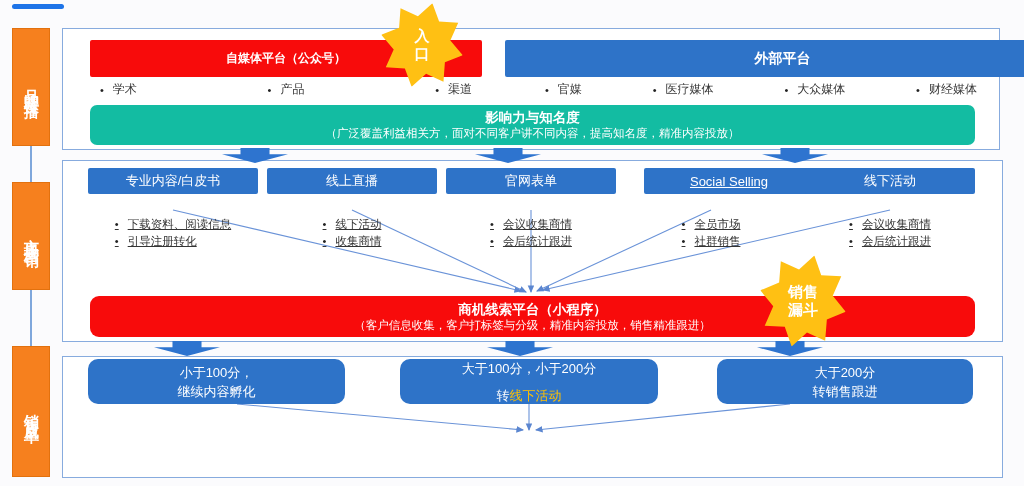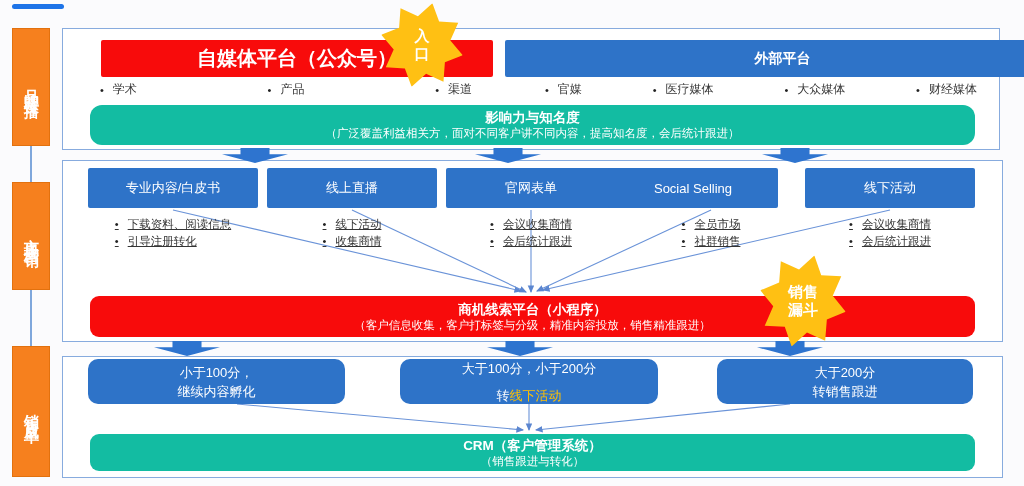--- a/index.html
+++ b/index.html
@@ -31,38 +31,38 @@
   .section-2 { left:62px; top:160px; width:941px; height:182px; }
   .section-3 { left:62px; top:356px; width:941px; height:122px; }
 
   
   .bar { position:absolute; display:flex; flex-direction:column; align-items:center;
          justify-content:center; color:#fff; text-align:center; z-index:4; }
   .bar .t  { font-weight:bold; font-size:13.5px; line-height:17px; }
   .bar .st { font-size:11.5px; line-height:15px; }
 
   .box-red-top  { left:90px;  top:40px; width:392px; height:37px; background:#f80b0b;
-                  border-radius:2px; font-weight:bold; font-size:20px;margin-left:11px; }
+                  border-radius:2px; font-weight:bold; font-size:12px; }
   .box-blue-top { left:505px; top:40px; width:555px; height:37px; background:#2e73c8;
                   border-radius:2px; font-weight:bold; font-size:14px; }
 
-  .impact-bar { left:90px; top:105px; width:885px; height:40px; background:#13bca2; border-radius:12px; }
+  .impact-bar { left:90px; top:105px; width:885px; height:40px; background:#13bca2; border-radius:7px; }
   .lead-bar   { left:90px; top:296px; width:885px; height:41px; background:#f80b0b; border-radius:9px; }
   .crm-bar    { left:90px; top:434px; width:885px; height:37px; background:#13bca2; border-radius:9px; }
 
   
   .top-bullets { position:absolute; display:flex; justify-content:space-between;
                  z-index:4; font-size:12px; color:#353535; }
   .top-bullets-left  { left:100px; top:81px; width:372px; }
   .top-bullets-right { left:545px; top:81px; width:432px; }
   .bullet { display:flex; align-items:center; white-space:nowrap; }
   .bullet::before { content:"•"; color:#222; margin-right:9px; font-size:11px; }
 
   
-  .ch-box { position:absolute; top:168px; width:170px; height:40px; background:#2e73c8;
+  .ch-box { position:absolute; top:168px; width:170px; height:26px; background:#2e73c8;
             border-radius:2px; color:#fff; font-size:13px; display:flex; align-items:center;
             justify-content:center; text-align:center; z-index:4; }
   .ch-bullets { position:absolute; top:216px; width:170px; display:flex; justify-content:center; z-index:4; }
   .ch-bullets .group { display:inline-block; }
   .ch-bullets .bullet { font-size:11.5px; color:#353535; line-height:17px;text-decoration:underline; }
 
   
   .score-box { position:absolute; top:359px; height:45px; background:#2e73c8; border-radius:10px;
                color:#fff; font-size:13px; line-height:19px; display:flex; flex-direction:column;
                align-items:center; justify-content:center; text-align:center; z-index:4; }
@@ -141,21 +141,21 @@
   </div>
   <div class="top-bullets top-bullets-right">
     <span class="bullet">官媒</span>
     <span class="bullet">医疗媒体</span>
     <span class="bullet">大众媒体</span>
     <span class="bullet">财经媒体</span>
   </div>
 
   <div class="bar impact-bar">
     <div class="t">影响力与知名度</div>
-    <div class="st">（广泛覆盖利益相关方，面对不同客户讲不同内容，提高知名度，会后统计跟进）</div>
+    <div class="st">（广泛覆盖利益相关方，面对不同客户讲不同内容，提高知名度，精准内容投放）</div>
   </div>
 
   <div class="star star-entry">
     <div class="shape"></div>
     <div class="txt">
       <span>入</span>
       <span>口</span>
     </div>
   </div>
 
@@ -165,21 +165,21 @@
 
   <div class="ch-box" style="left:88px;">
       <span>专业内容/白皮书</span>
     </div>
   <div class="ch-box" style="left:267px;">
       <span>线上直播</span>
     </div>
   <div class="ch-box" style="left:446px;">
       <span>官网表单</span>
     </div>
-  <div class="ch-box" style="left:608px;">
+  <div class="ch-box" style="left:644px;text-decoration:underline;">
       <span>Social Selling</span>
     </div>
   <div class="ch-box" style="left:805px;">
       <span>线下活动</span>
     </div>
 
   <div class="ch-bullets" style="left:88px;">
     <div class="group">
       <div class="bullet">下载资料、阅读信息</div>
       <div class="bullet">引导注册转化</div>
@@ -235,18 +235,14 @@
     <div>大于100分，小于200分</div>
     <div>
       <span>转</span><span class="hl">线下活动</span>
     </div>
   </div>
   <div class="score-box" style="left:717px; width:256px;">
     <div>大于200分</div>
     <div>转销售跟进</div>
   </div>
 
-  <div class="bar crm-bar">
-    <div class="t">CRM（客户管理系统）</div>
-    <div class="st">（销售跟进与转化）</div>
-  </div>
 
 </div>
 
 </body></html>

